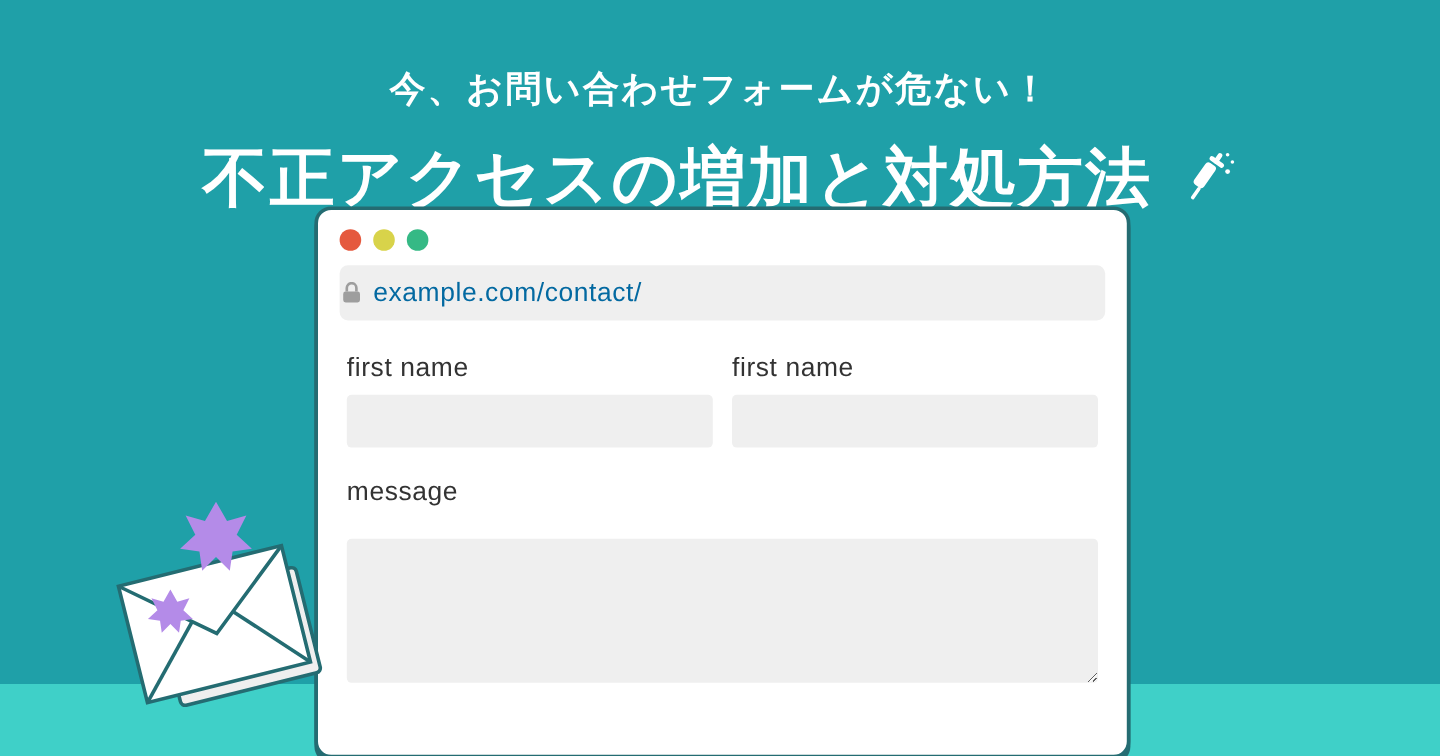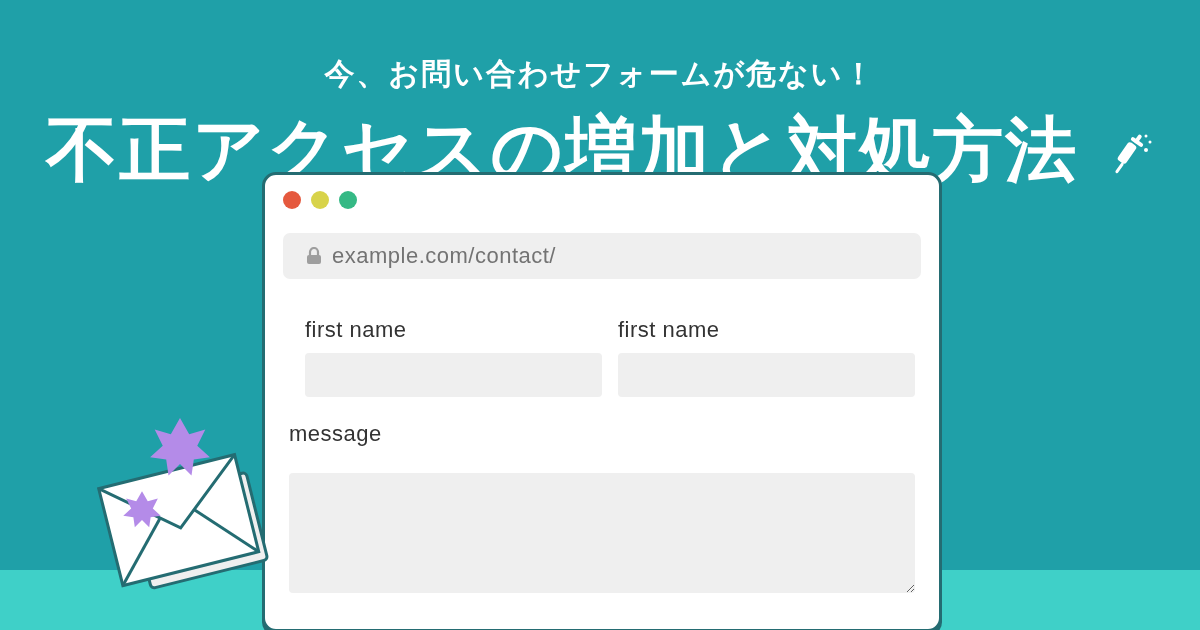--- a/index.html
+++ b/index.html
@@ -21,24 +21,24 @@
       text-align: center;
       color: #ffffff;
       padding-top: 54px;
     }
     .subheadline {
       font-size: 30px;
       font-weight: 700;
       letter-spacing: 2px;
     }
     .mainheadline {
-      font-size: 71px;
+      font-size: 54px;
       font-weight: 700;
       letter-spacing: 2px;
-      margin-top: 8px;
+      margin-top: 18px;
     }
     .mainheadline svg {
       vertical-align: -6px;
       margin-left: 6px;
     }
 
     .window {
       position: absolute;
       left: 262px;
       top: 172px;
@@ -53,40 +53,39 @@
       display: flex;
       gap: 10px;
       padding: 16px 18px 12px;
     }
     .dot { width: 18px; height: 18px; border-radius: 50%; }
     .dot.red    { background: #e5593e; }
     .dot.yellow { background: #d8d34a; }
     .dot.green  { background: #35b985; }
 
     .addrbar {
-      margin: 12px 18px;
+      margin: 0 18px;
       height: 46px;
       background: #efefef;
       border-radius: 7px;
       display: flex;
       align-items: center;
-      padding: 0 23px;
+      padding: 0 2px;
       gap: 10px;
-      color: #737373;
+      color: #0369a1;
     }
     .addrbar .lock { width: 16px; height: 18px; flex: none; }
     .addrbar .url { font-size: 22px; letter-spacing: 0.5px; }
 
     .form-area {
       padding: 26px 24px 0;
     }
     .row2 {
       display: flex;
       gap: 16px;
-      margin-left: 16px;
     }
     .field {
       flex: 1;
     }
     .field-label {
       font-size: 22px;
       color: #333;
       letter-spacing: 0.5px;
       font-weight: 300;
     }

